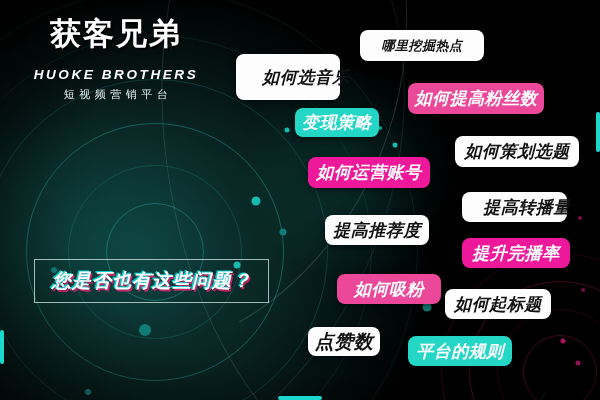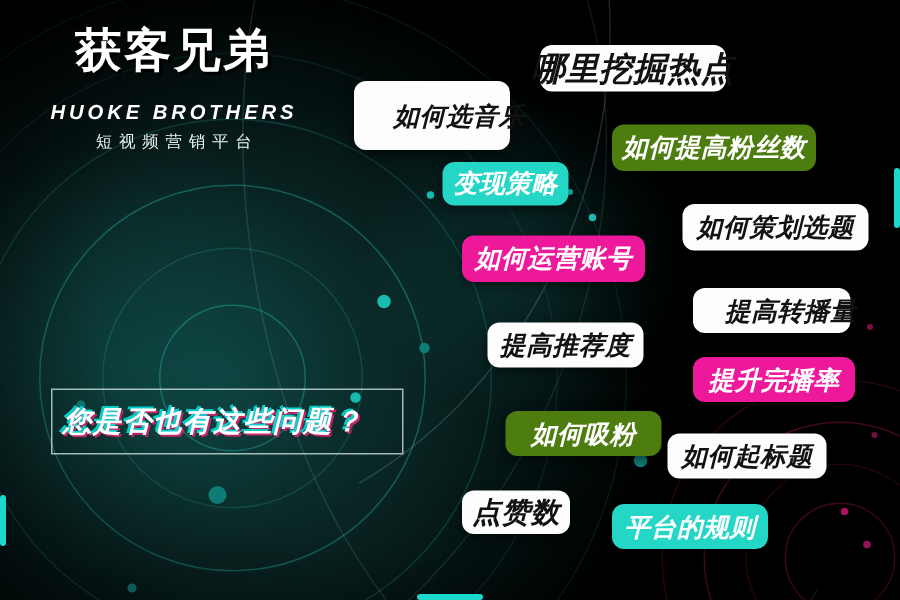--- a/index.html
+++ b/index.html
@@ -178,20 +178,21 @@
     width: 235px;
     height: 44px;
     border: 1px solid rgba(215,235,233,0.75);
     box-sizing: border-box;
   }
   .qbox-text {
     position: absolute;
     left: 42px;
     top: 268px;
     width: 220px;
+    text-align: center;
     font-size: 19px;
     font-weight: bold;
     font-style: italic;
     color: #ffffff;
     letter-spacing: 1px;
     white-space: nowrap;
     text-shadow:
       -1.6px -1.2px 0 rgba(0,232,226,0.85),
       1.4px 1.6px 0 rgba(255,30,120,0.75);
   }
@@ -208,21 +209,21 @@
     font-style: italic;
     white-space: nowrap;
     letter-spacing: 0.5px;
   }
   .tag.white {
     background: #fdfdfd;
     color: #121212;
     box-shadow: 0 2px 7px rgba(0,0,0,0.55);
   }
   .tag.purple {
-    background: #4d7c0f;
+    background: #ec4899;
     color: #ffffff;
     box-shadow: 0 2px 7px rgba(0,0,0,0.5);
   }
   .tag.magenta {
     background: #ee189b;
     color: #ffffff;
     box-shadow: 0 2px 7px rgba(0,0,0,0.5);
   }
   .tag.teal {
     background: #24d6c6;
@@ -286,21 +287,21 @@
     <div class="logo-cn">获客兄弟</div>
     <div class="logo-en">HUOKE BROTHERS</div>
     <div class="logo-sub">短视频营销平台</div>
   </div>
 
   <div class="qbox"></div>
   <div class="qbox-text">您是否也有这些问题？</div>
 
   <div id="tag-layer">
       <div class="tag white" style="left: 236px; top: 54px; width: 104px; height: 46px; font-size: 17px; padding-left: 36px;">如何选音乐</div>
-      <div class="tag white" style="left: 360px; top: 30px; width: 124px; height: 31px; font-size: 22px;">哪里挖掘热点</div>
+      <div class="tag white" style="left: 360px; top: 30px; width: 124px; height: 31px; font-size: 13px;">哪里挖掘热点</div>
       <div class="tag purple" style="left: 408px; top: 83px; width: 136px; height: 31px; font-size: 17px;">如何提高粉丝数</div>
       <div class="tag teal" style="left: 295px; top: 108px; width: 84px; height: 29px; font-size: 17px;">变现策略</div>
       <div class="tag white" style="left: 455px; top: 136px; width: 124px; height: 31px; font-size: 17px;">如何策划选题</div>
       <div class="tag magenta" style="left: 308px; top: 157px; width: 122px; height: 31px; font-size: 17px;">如何运营账号</div>
       <div class="tag white" style="left: 462px; top: 192px; width: 105px; height: 30px; font-size: 17px; padding-left: 25px;">提高转播量</div>
       <div class="tag white" style="left: 325px; top: 215px; width: 104px; height: 30px; font-size: 17px;">提高推荐度</div>
       <div class="tag magenta" style="left: 462px; top: 238px; width: 108px; height: 30px; font-size: 17px;">提升完播率</div>
       <div class="tag purple" style="left: 337px; top: 274px; width: 104px; height: 30px; font-size: 17px;">如何吸粉</div>
       <div class="tag white" style="left: 445px; top: 289px; width: 106px; height: 30px; font-size: 17px;">如何起标题</div>
       <div class="tag white" style="left: 308px; top: 327px; width: 72px; height: 29px; font-size: 19px;">点赞数</div>

